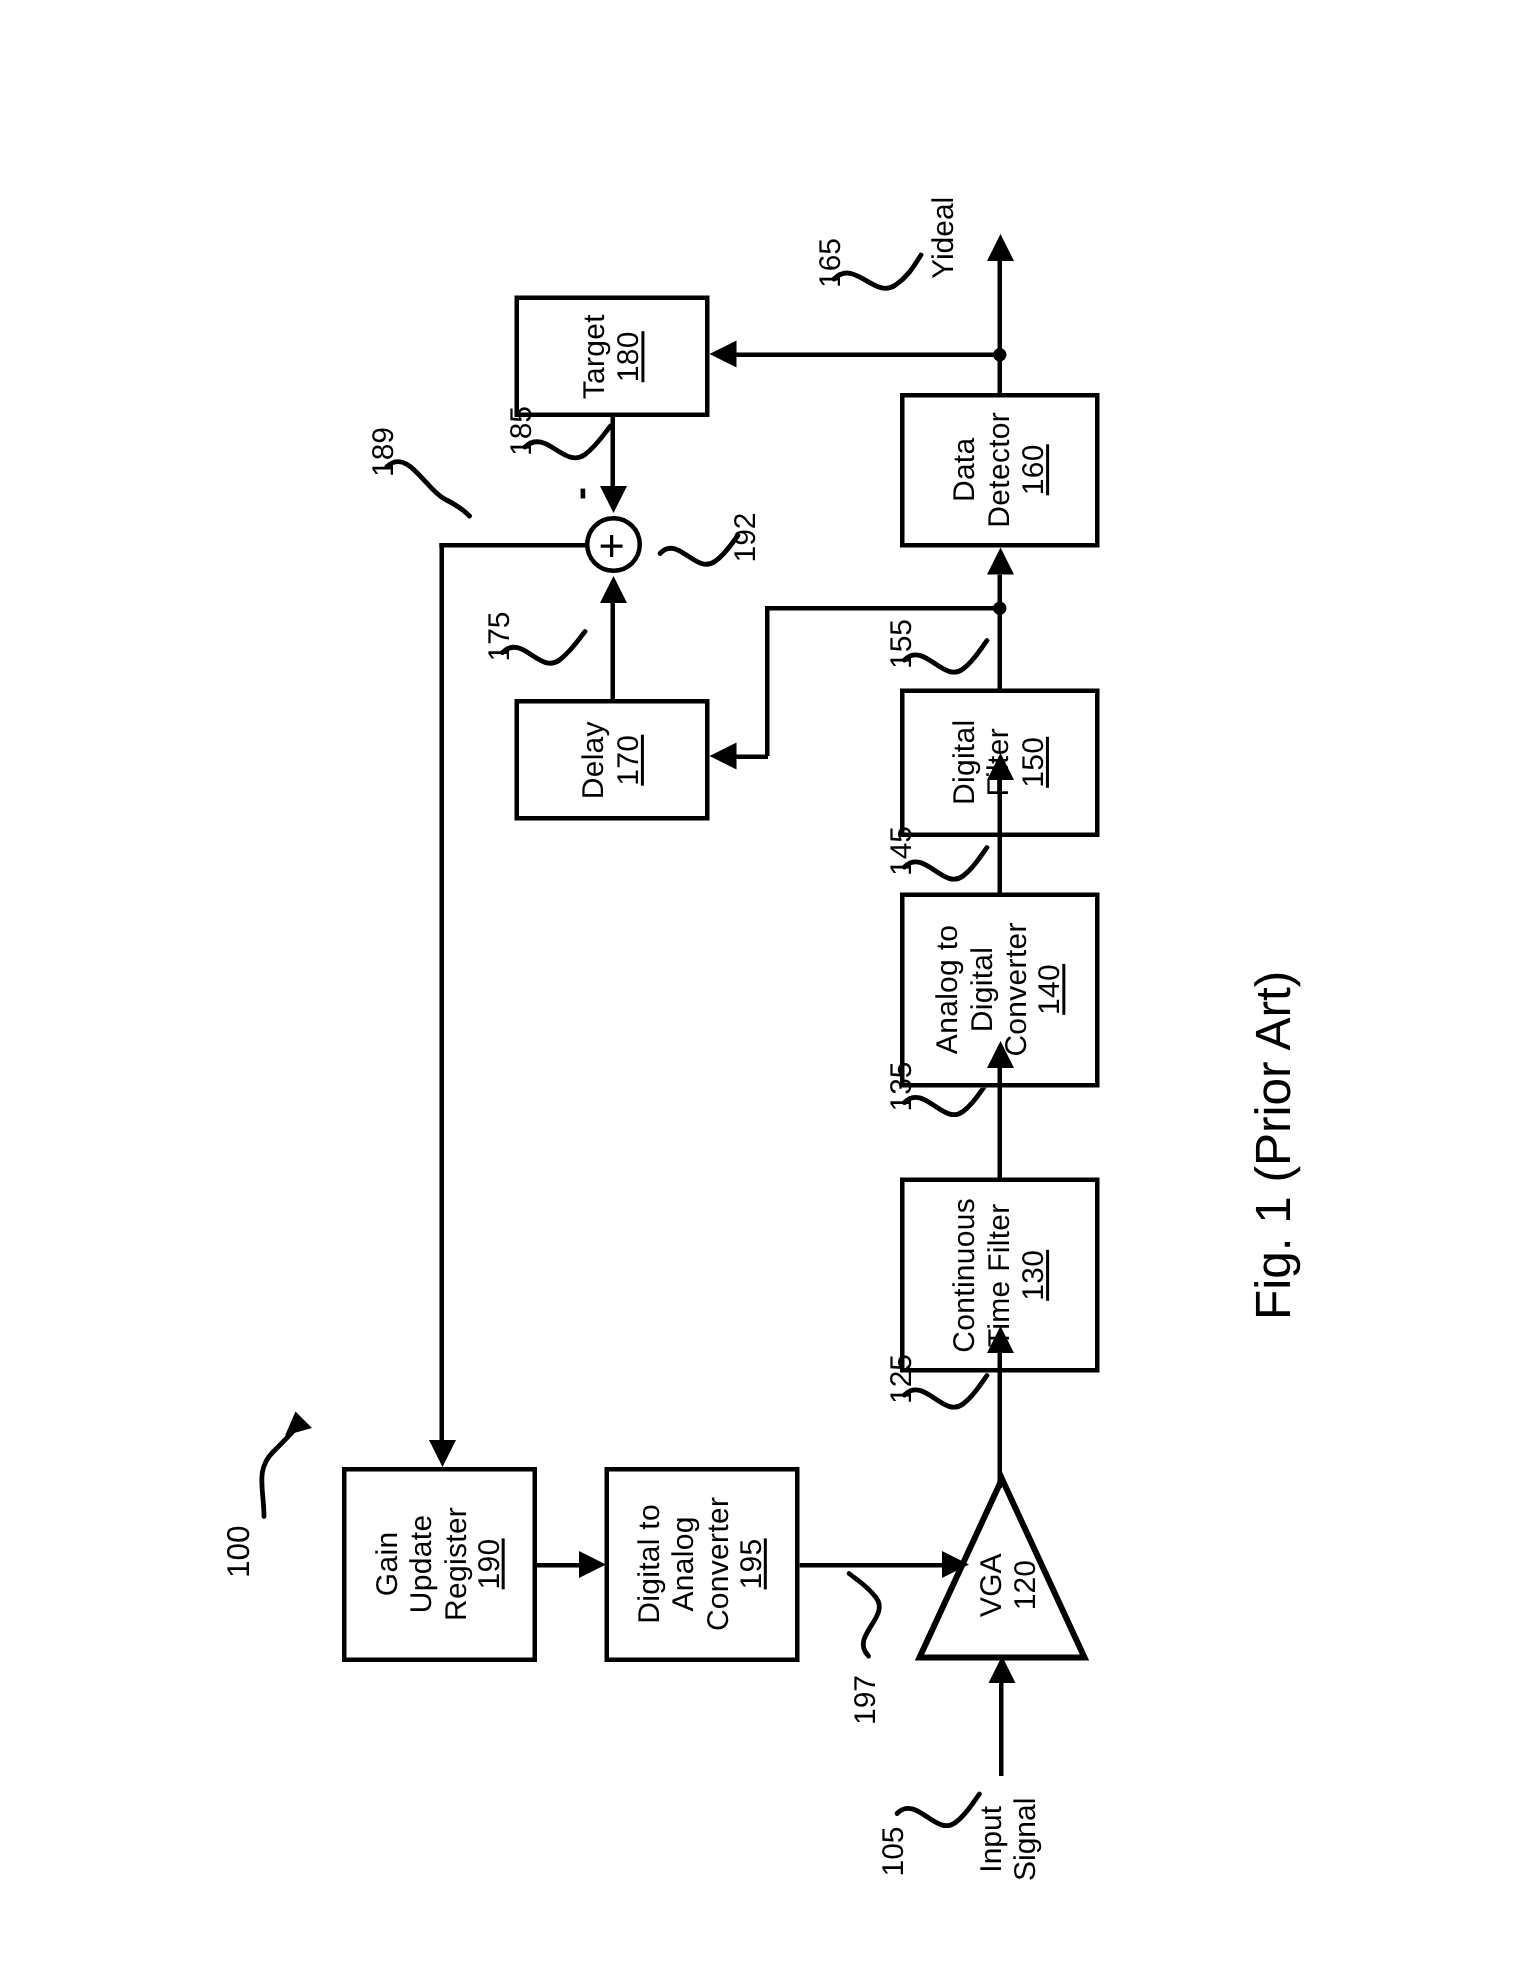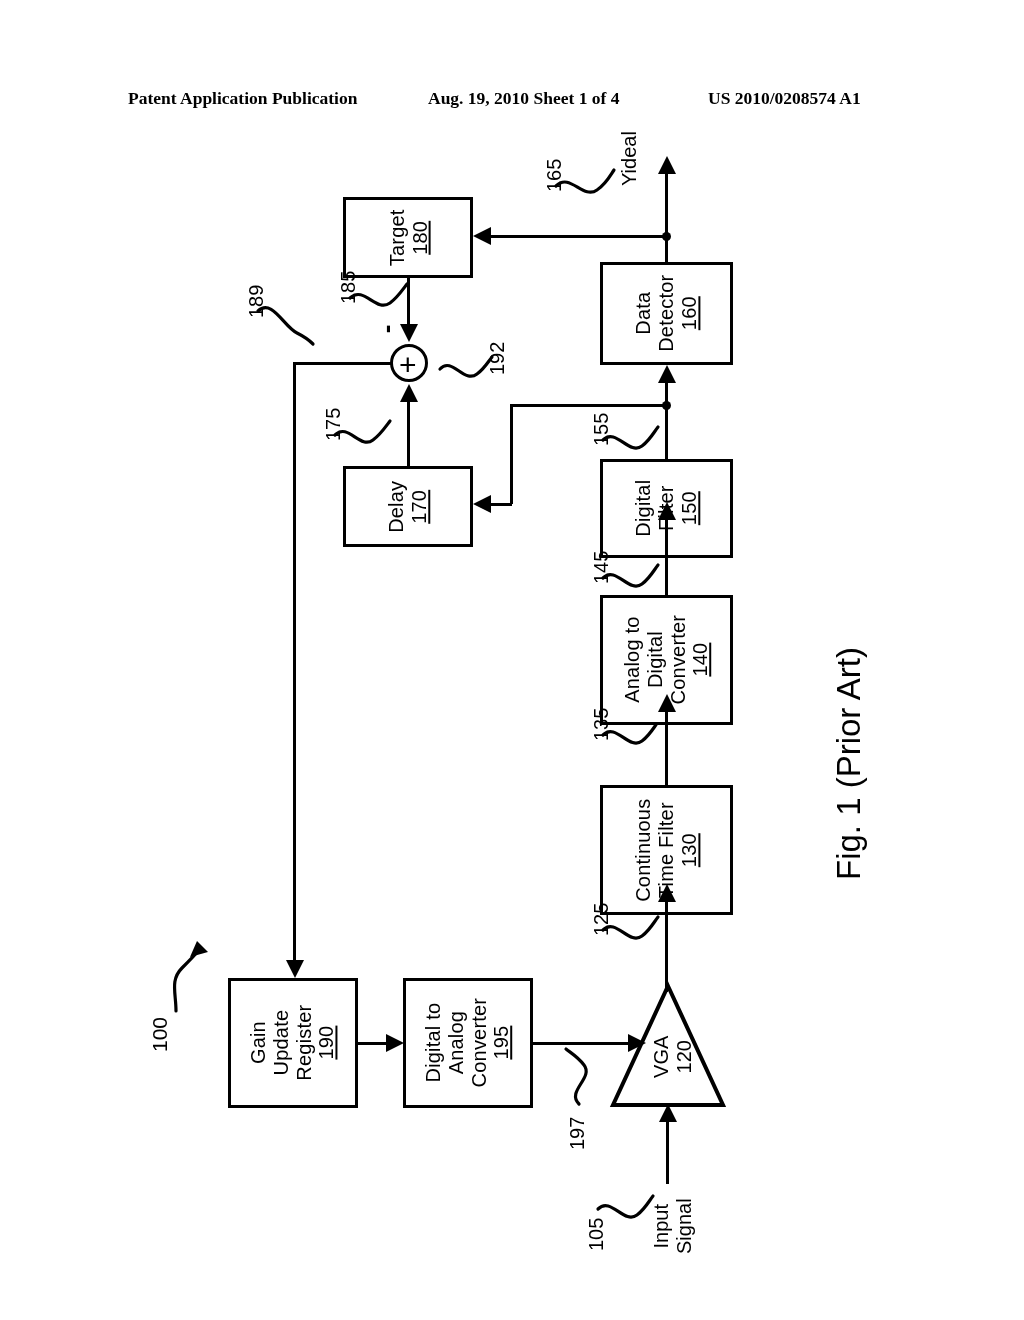--- a/index.html
+++ b/index.html
@@ -148,25 +148,20 @@
     left: 0; top: 0;
     width: 1024px; height: 1320px;
     pointer-events: none;
   }
 </style>
 </head>
 <body>
 
 <div id="page">
 
-  <div class="pub-header">
-    <span class="h-left">Patent Application Publication</span>
-    <span class="h-mid">Aug. 19, 2010  Sheet 1 of 4</span>
-    <span class="h-right">US 2010/0208574 A1</span>
-  </div>
 
   <svg id="vec" viewBox="0 0 1024 1320" xmlns="http://www.w3.org/2000/svg">
     <g fill="none" stroke="#000" stroke-width="3.2" stroke-linecap="round">
 
       <path d="M 556 186 C 570 172, 583 200, 597 190 C 606 184, 610 176, 614 170"></path>
 
       <path d="M 350 298 C 364 285, 376 313, 390 303 C 398 297, 403 289, 407 284"></path>
 
       <path d="M 258 311 C 272 298, 284 327, 297 333 C 303 336, 309 340, 313 344"></path>
 

